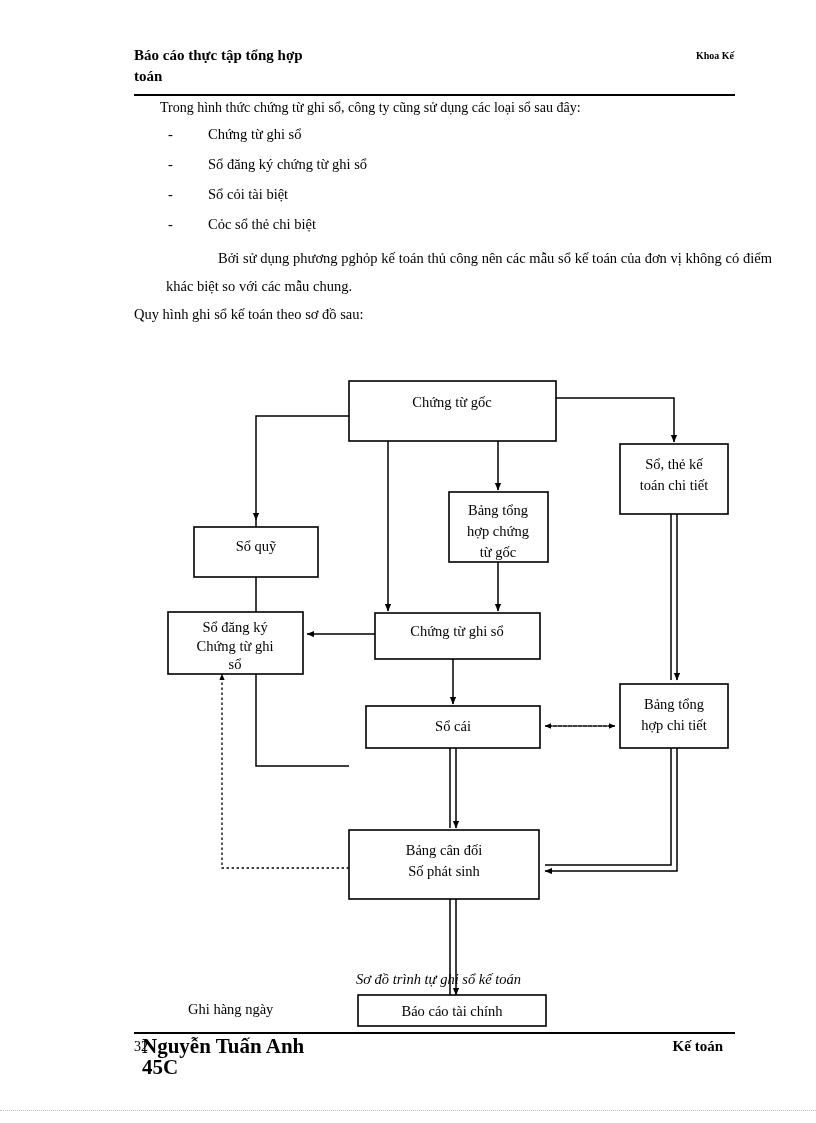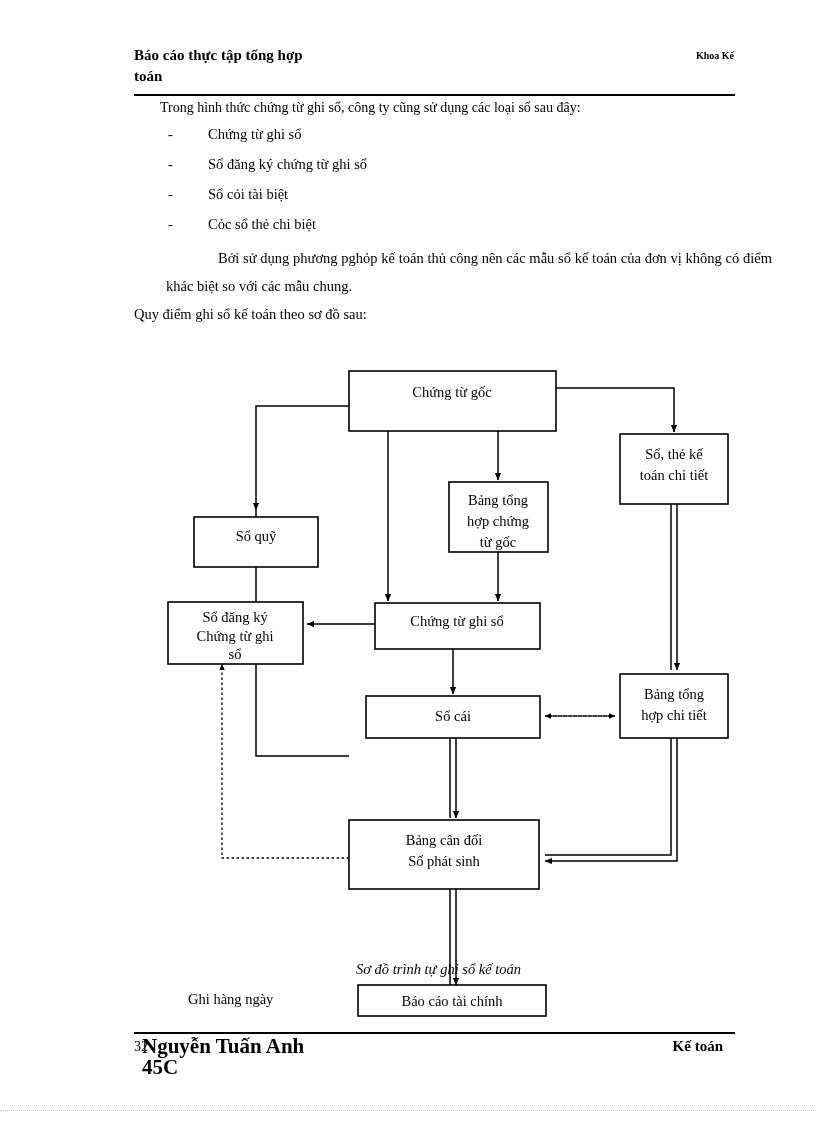--- a/index.html
+++ b/index.html
@@ -23,21 +23,21 @@
   .bullet{position:relative;height:30px;font-size:14.5px;line-height:20px;}
   .bullet .dash{position:absolute;left:0;top:0;}
   .bullet .btxt{position:absolute;left:40px;top:0;white-space:nowrap;}
 
   .p-body{position:absolute;left:134px;top:244px;width:606px;
           font-size:14.5px;line-height:28px;text-align:justify;text-indent:52px;margin-left:32px;}
   .p-line3{position:absolute;left:134px;top:300px;width:606px;
            font-size:14.5px;line-height:28px;}
 
   
-  .diagram{position:absolute;left:0;top:352px;width:795px;height:680px;}
+  .diagram{position:absolute;left:0;top:362px;width:795px;height:680px;}
   svg{display:block;}
   .bx{fill:#fff;stroke:#000;stroke-width:1.6;}
   .lbl{font-family:"Liberation Serif",serif;font-size:14.5px;text-anchor:middle;fill:#000;}
   .note{font-family:"Liberation Serif",serif;font-size:14.5px;fill:#000;}
   .cap{font-family:"Liberation Serif",serif;font-size:14.5px;font-style:italic;fill:#000;}
   .ln{stroke:#000;stroke-width:1.5;fill:none;}
   .dot{stroke:#000;stroke-width:1.3;fill:none;stroke-dasharray:2.4 2.6;}
 
   
   .rule-bot{position:absolute;left:134px;top:1032px;width:601px;height:0;
@@ -79,21 +79,21 @@
       <span class="dash">-</span>
       <span class="btxt">Sổ cỏi tài biệt</span>
     </div>
     <div class="bullet">
       <span class="dash">-</span>
       <span class="btxt">Cỏc sổ thẻ chi biệt</span>
     </div>
   </div>
 
   <div class="p-body">Bởi sử dụng phương pghỏp kế toán thủ công nên các mẫu sổ kế toán của đơn vị không có điểm khác biệt so với các mẫu chung.</div>
-  <div class="p-line3">Quy điểm ghi sổ kế toán theo sơ đồ sau:</div>
+  <div class="p-line3">Quy hình ghi sổ kế toán theo sơ đồ sau:</div>
 
   <div class="diagram">
     <svg width="816" height="680" viewBox="0 0 816 680" xmlns="http://www.w3.org/2000/svg">
       <defs>
         <marker id="ah" markerWidth="9" markerHeight="9" refX="7.2" refY="3.2" orient="auto" markerUnits="userSpaceOnUse">
           <path d="M0,0 L7.6,3.2 L0,6.4 z" fill="#000"></path>
         </marker>
         <marker id="ahs" markerWidth="8" markerHeight="8" refX="6.4" refY="2.8" orient="auto" markerUnits="userSpaceOnUse">
           <path d="M0,0 L6.6,2.8 L0,5.6 z" fill="#000"></path>
         </marker>

